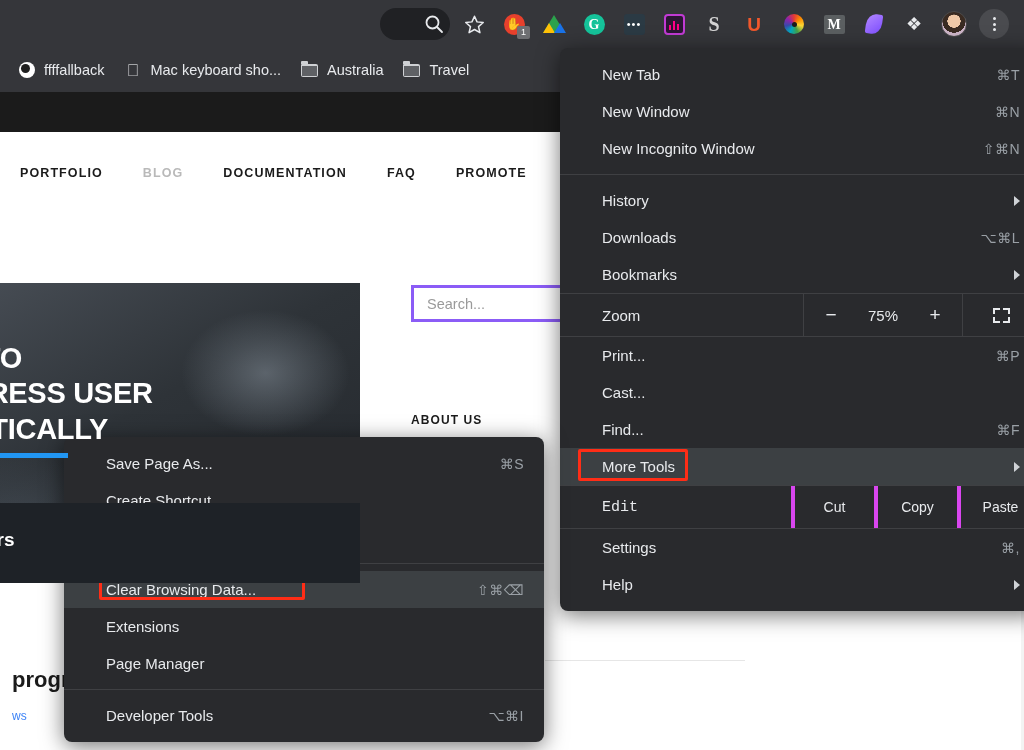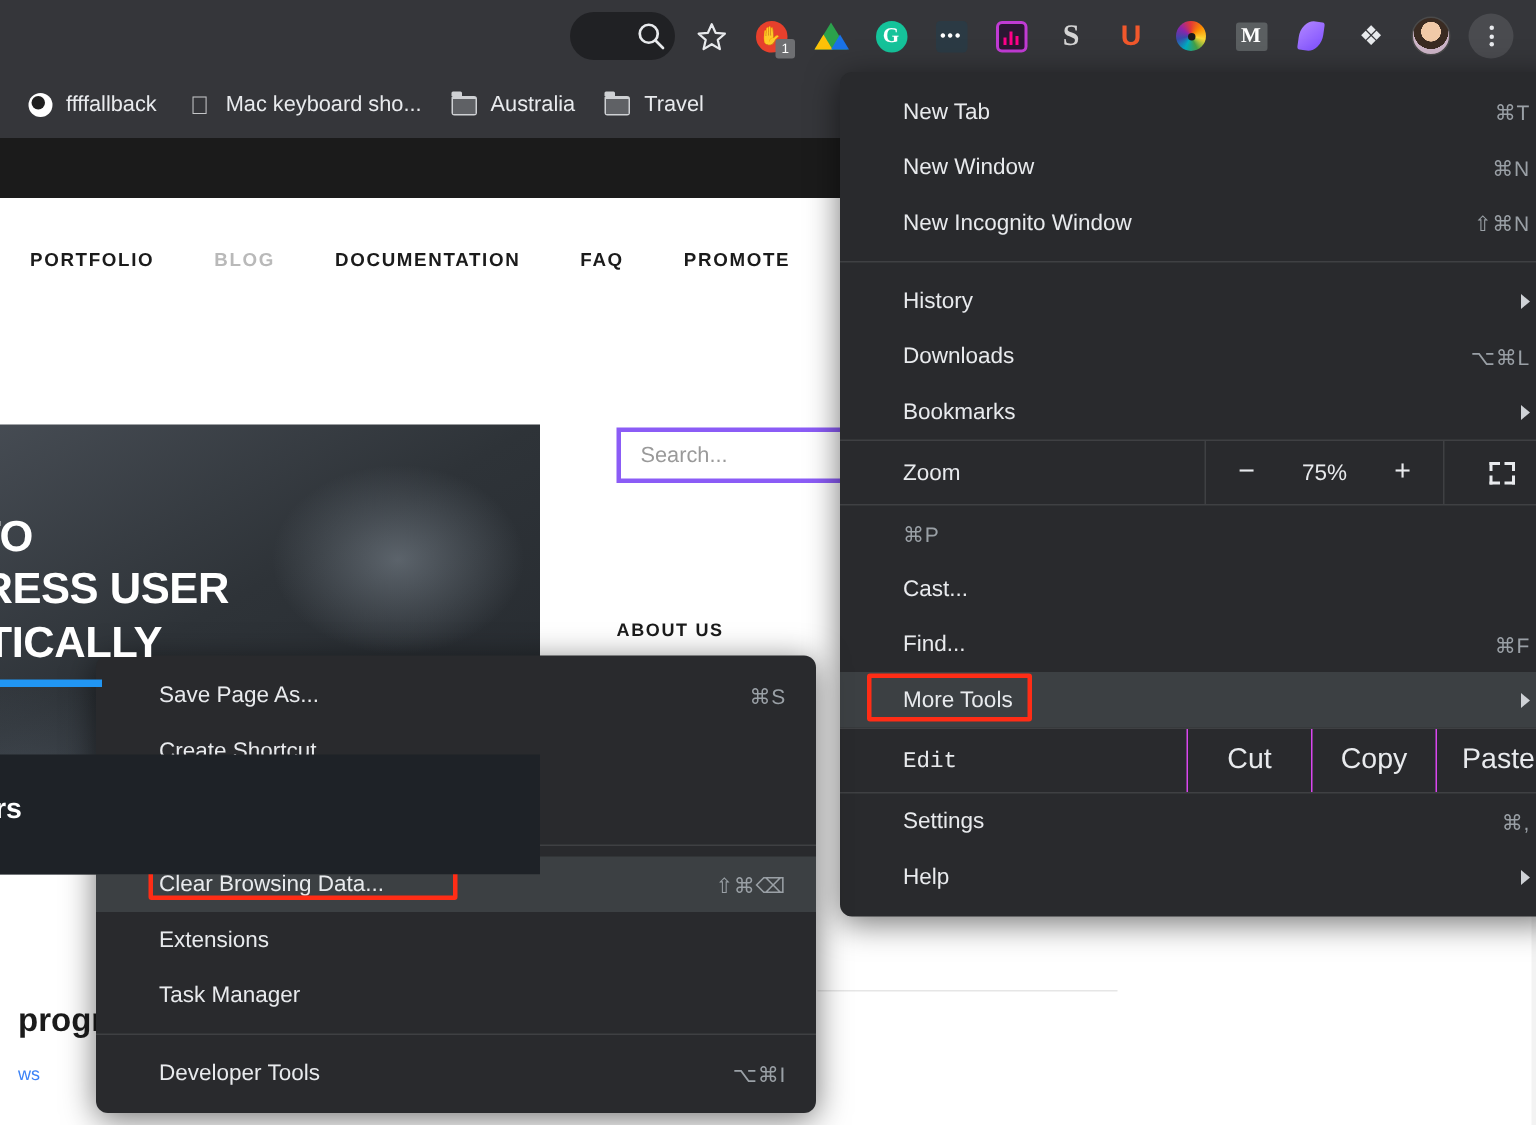--- a/index.html
+++ b/index.html
@@ -282,21 +282,21 @@
   .fs-ico span:nth-child(4){ right:0; bottom:0; border-right:2px solid #e8eaed; border-bottom:2px solid #e8eaed;}
 
   
   .edit-row {
     display: flex; align-items: stretch; height: 44px;
     border-top: 1px solid #3f4043; border-bottom: 1px solid #3f4043;
   }
   .edit-label { flex: 1; display: flex; align-items: center; padding-left: 42px; font-family: Liberation Mono, monospace; }
   .edit-act {
     width: 83px; display: flex; align-items: center; justify-content: center;
-    border-left: 1px solid #d946ef; font-size: 19px;
+    border-left: 4px solid #d946ef; font-size: 14px;
   }
 
   
   .redbox {
     position: absolute; border: 3px solid #ff2d16; border-radius: 2px;
     pointer-events: none;
   }
   .rb-more-tools { left: 578px; top: 449px; width: 110px; height: 32px; }
   .rb-clear-data { left: 99px; top: 570px; width: 206px; height: 30px; }
 </style>
@@ -491,20 +491,21 @@
         <span class="fs-ico">
             <span></span>
             <span></span>
             <span></span>
             <span></span>
           </span>
       </div>
     </div>
 
     <div class="mi">
+      <span class="mi-label">Print...</span>
       <span class="mi-accel">⌘P</span>
     </div>
     <div class="mi">
       <span class="mi-label">Cast...</span>
       <span class="mi-accel"></span>
     </div>
     <div class="mi">
       <span class="mi-label">Find...</span>
       <span class="mi-accel">⌘F</span>
     </div>
@@ -548,21 +549,21 @@
 
     <div class="mi hover">
       <span class="mi-label">Clear Browsing Data...</span>
       <span class="mi-accel">⇧⌘⌫</span>
     </div>
     <div class="mi">
       <span class="mi-label">Extensions</span>
       <span class="mi-accel"></span>
     </div>
     <div class="mi">
-      <span class="mi-label">Task Manager</span>
+      <span class="mi-label">Page Manager</span>
       <span class="mi-accel"></span>
     </div>
 
     <div class="sep"></div>
 
     <div class="mi">
       <span class="mi-label">Developer Tools</span>
       <span class="mi-accel">⌥⌘I</span>
     </div>
   </div>

